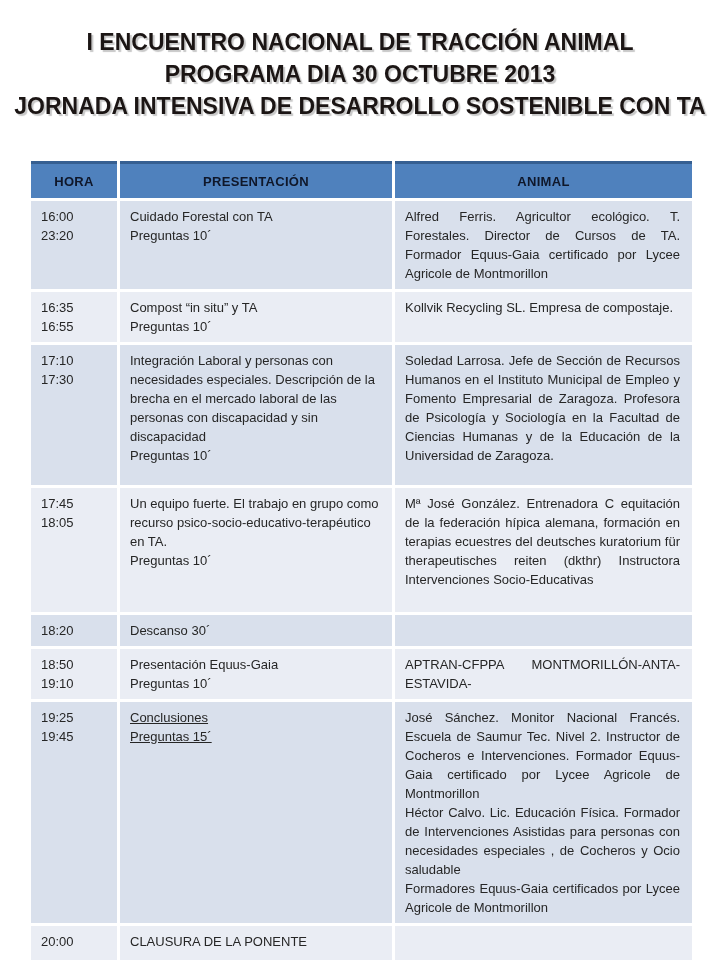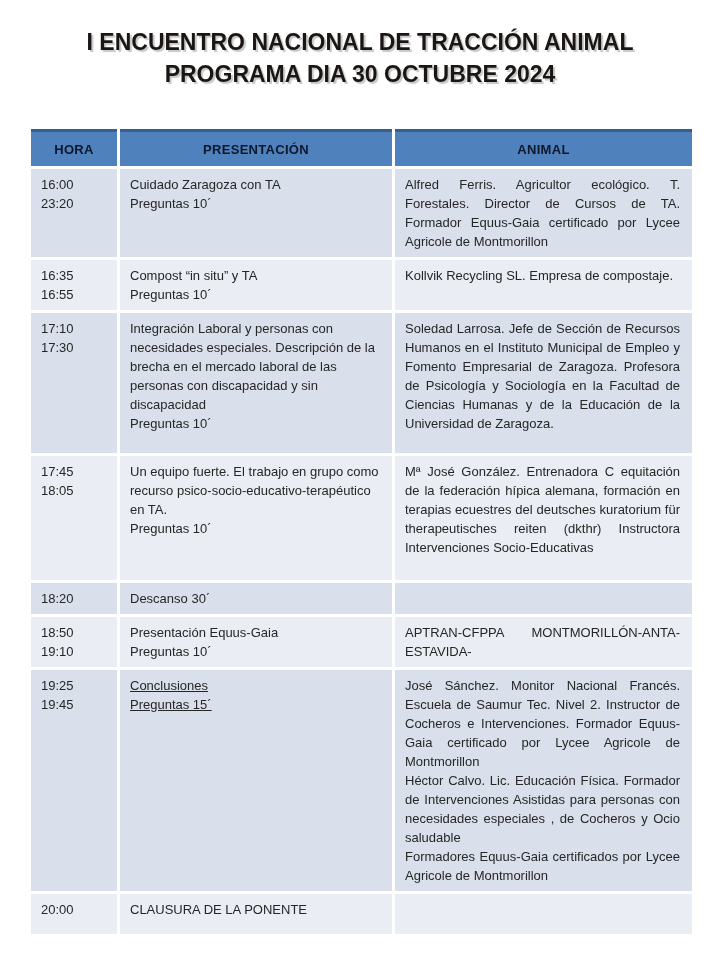--- a/index.html
+++ b/index.html
@@ -69,21 +69,22 @@
   td.cell-pres{text-align:left;}
   td.cell-pon p{text-align:justify;margin:0;}
 </style>
 </head>
 <body>
 
 <div class="page">
 
   <div class="title-block">
     <div>I ENCUENTRO NACIONAL DE TRACCIÓN ANIMAL</div>
-    <div>PROGRAMA DIA 30 OCTUBRE 2024</div>
+    <div>PROGRAMA DIA 30 OCTUBRE 2013</div>
+    <div>JORNADA INTENSIVA DE DESARROLLO SOSTENIBLE CON TA</div>
   </div>
 
   <table class="schedule">
     <colgroup>
       <col class="c-hora">
       <col class="c-pres">
       <col class="c-pon">
     </colgroup>
     <thead>
       <tr>
@@ -92,21 +93,21 @@
         <th>ANIMAL</th>
       </tr>
     </thead>
     <tbody id="schedule-body">
         <tr class="band-a">
           <td class="cell-hora" style="height: 84px;">
             <div>16:00</div>
             <div>23:20</div>
           </td>
           <td class="cell-pres" style="height: 84px;">
-            <div>Cuidado Zaragoza con TA</div>
+            <div>Cuidado Forestal con TA</div>
             <div>Preguntas 10´</div>
           </td>
           <td class="cell-pon" style="height: 84px;">
             <p>Alfred Ferris. Agricultor ecológico. T. Forestales. Director de Cursos de TA. Formador Equus-Gaia certificado por Lycee Agricole de Montmorillon</p>
           </td>
         </tr>
         <tr class="band-b">
           <td class="cell-hora" style="height: 47px;">
             <div>16:35</div>
             <div>16:55</div>

